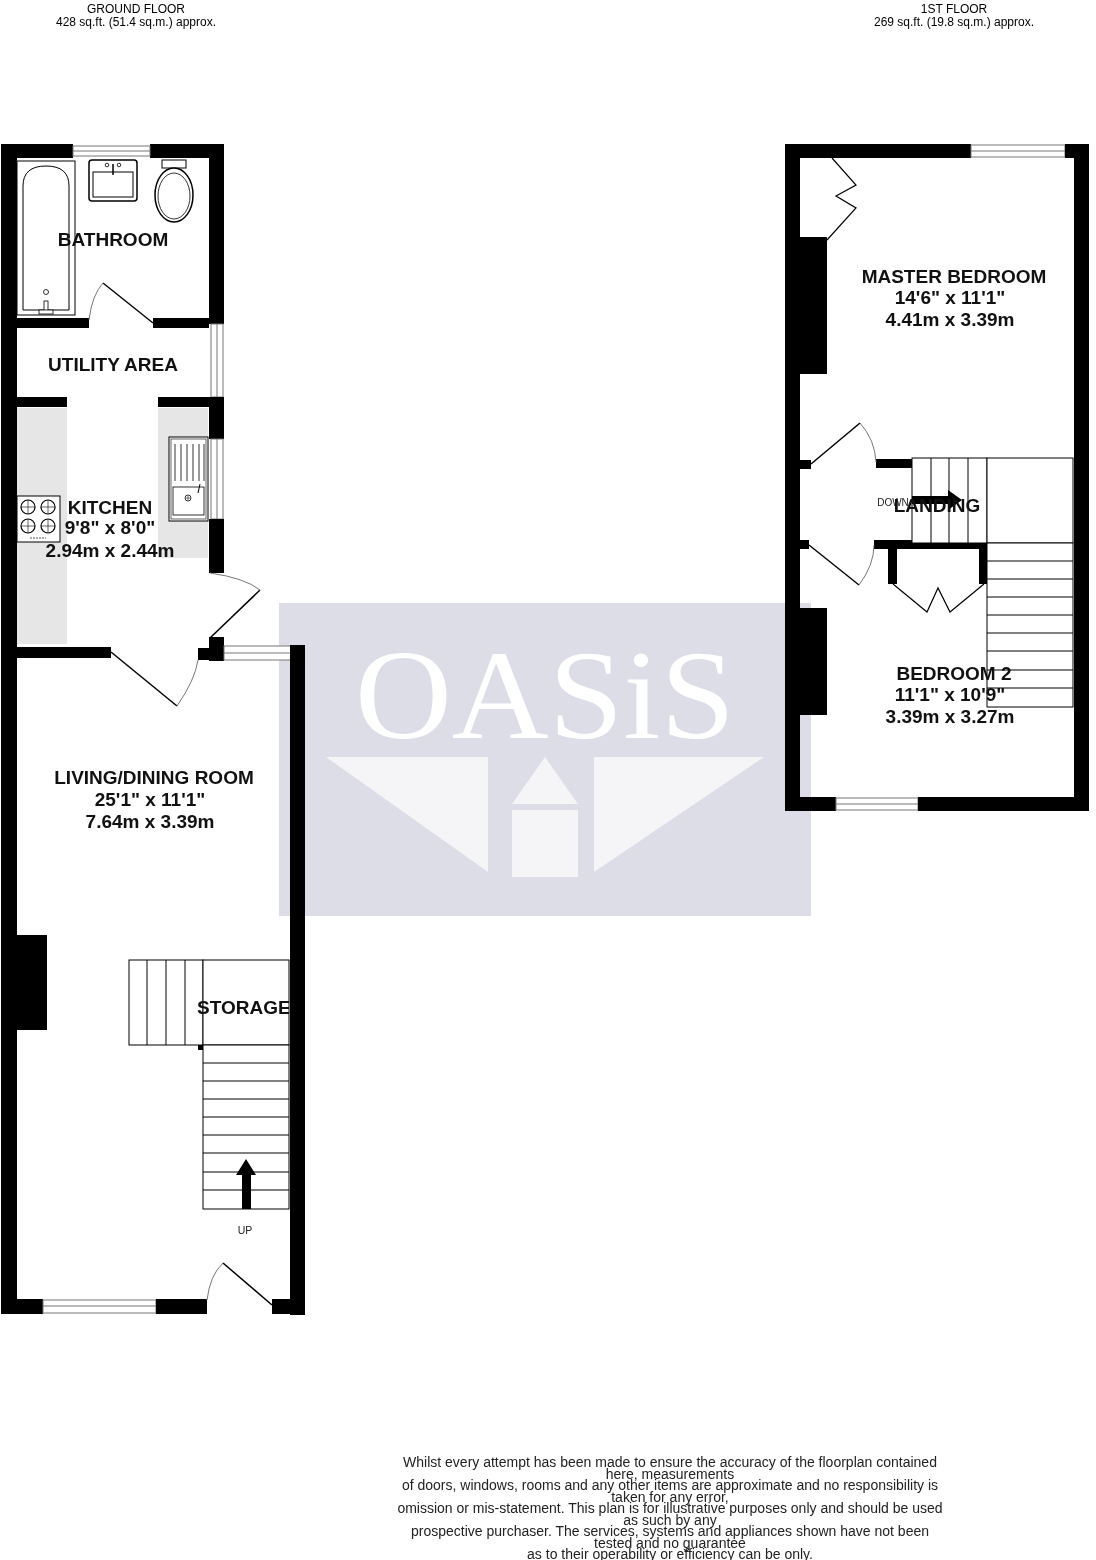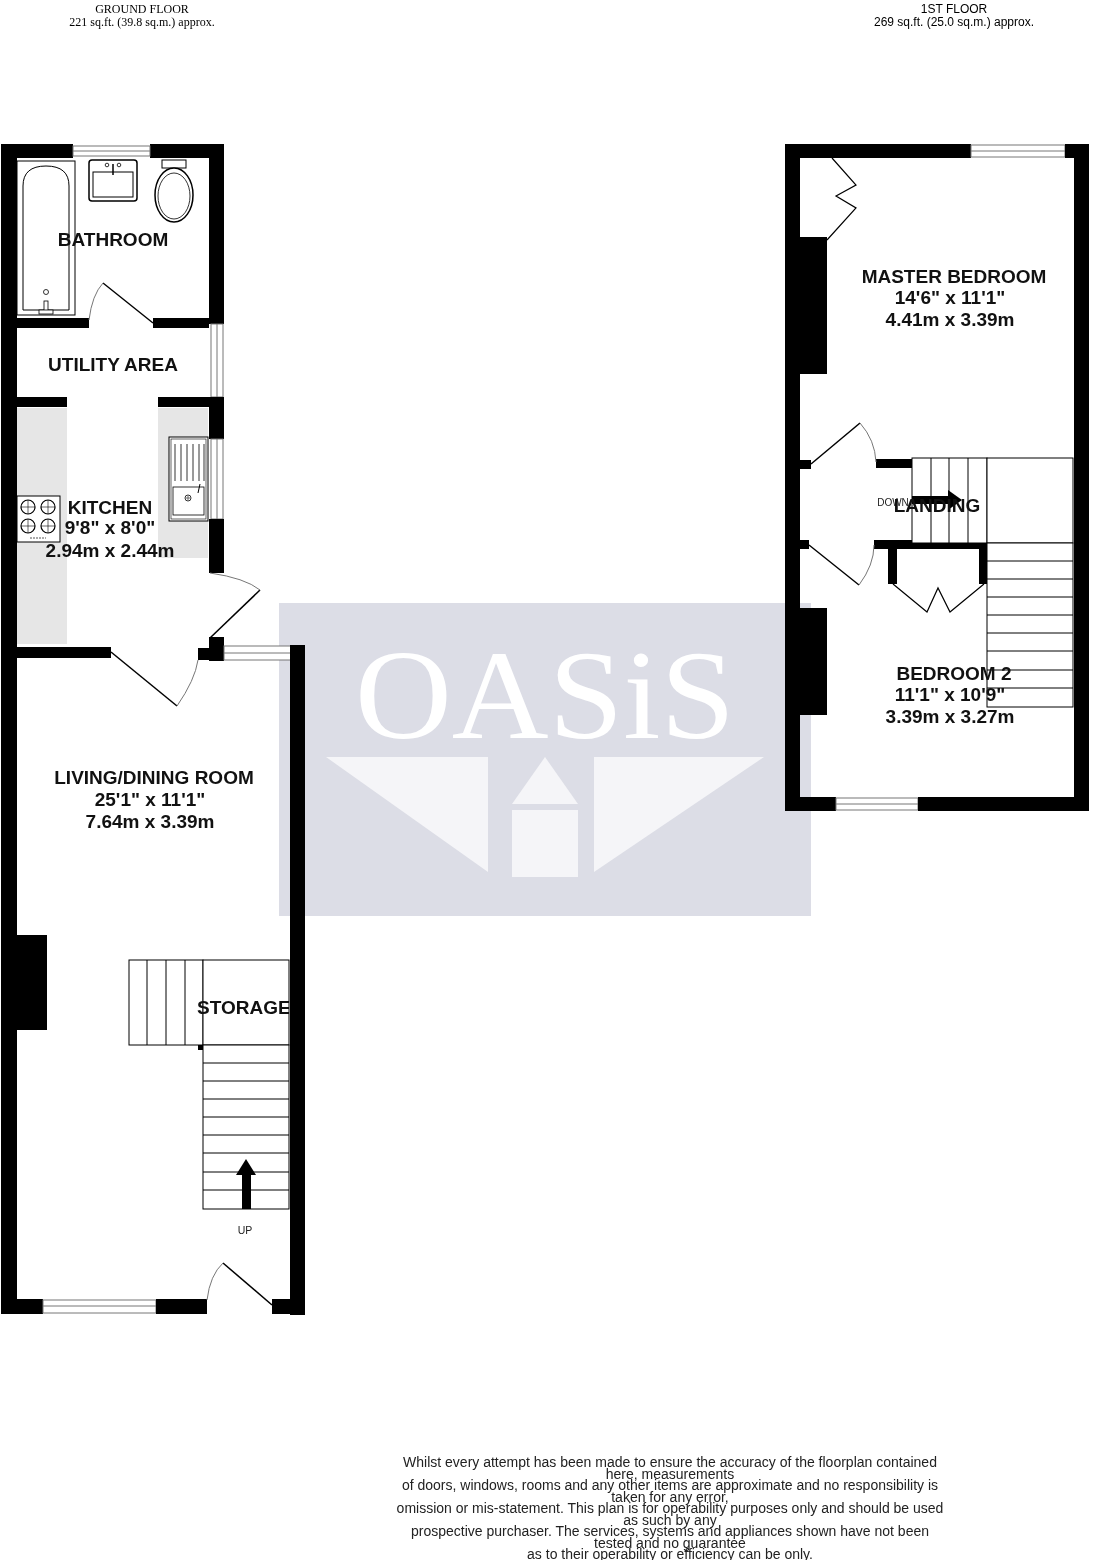--- a/index.html
+++ b/index.html
@@ -1,37 +1,37 @@
 <!DOCTYPE html>
 <html><head>
   <meta charset="utf-8">
   <style>
     html, body { margin: 0; padding: 0; background: #ffffff; }
     body { width: 1096px; height: 1560px; position: relative; overflow: hidden;
            font-family: "Liberation Sans", sans-serif; color: #000; }
     .floor-header { position: absolute; top: 3px; text-align: center; font-size: 12px; line-height: 13px; }
-    .floor-header.ground { left: 14px; width: 256px; font-family: Liberation Serif, serif; }
+    .floor-header.ground { left: 8px; width: 256px; }
     .floor-header.first  { left: 826px; width: 256px; }
     svg.plan { position: absolute; left: 0; top: 0; }
     .room-label { font-family: "Liberation Sans", sans-serif; font-weight: bold; fill: #111; text-anchor: middle; }
     .small-label { font-family: "Liberation Sans", sans-serif; fill: #222; text-anchor: middle; }
     .footer { position: absolute; left: 390px; width: 560px; top: 1457px; text-align: center; }
     .footer .total { font-size: 13.5px; line-height: 16px; margin-bottom: 2px; }
     .footer .disclaimer { font-size: 14px; line-height: 11.5px; color: #222; }
   </style>
 </head>
 <body>
 
 <div class="floor-header ground">
   <div>GROUND FLOOR</div>
-  <div>221 sq.ft. (39.8 sq.m.) approx.</div>
+  <div>428 sq.ft. (51.4 sq.m.) approx.</div>
 </div>
 <div class="floor-header first">
   <div>1ST FLOOR</div>
-  <div>269 sq.ft. (25.0 sq.m.) approx.</div>
+  <div>269 sq.ft. (19.8 sq.m.) approx.</div>
 </div>
 
 <svg class="plan" width="1096" height="1560" viewBox="0 0 1096 1560">
 
   <g>
     <rect x="279" y="603" width="532" height="313" fill="#dcdde6"></rect>
     <text x="545" y="738" font-family="Liberation Serif, serif" font-size="128" fill="#ffffff" text-anchor="middle" textLength="380" lengthAdjust="spacingAndGlyphs">OASiS</text>
     <polygon points="326,757 488,757 488,872" fill="#f5f5f8"></polygon>
     <polygon points="594,757 764,757 594,872" fill="#f5f5f8"></polygon>
     <polygon points="545,757 512,804 578,804" fill="#f5f5f8"></polygon>
@@ -273,18 +273,18 @@
     <text x="954" y="680" class="room-label" font-size="19">BEDROOM 2</text>
     <text x="950" y="701" class="room-label" font-size="19">11'1"  x 10'9"</text>
     <text x="950" y="723" class="room-label" font-size="19">3.39m  x 3.27m</text>
   </g>
 </svg>
 
 <div class="footer">
   <div class="disclaimer">
     <div>Whilst every attempt has been made to ensure the accuracy of the floorplan contained here, measurements</div>
     <div>of doors, windows, rooms and any other items are approximate and no responsibility is taken for any error,</div>
-    <div>omission or mis-statement. This plan is for operability purposes only and should be used as such by any</div>
+    <div>omission or mis-statement. This plan is for illustrative purposes only and should be used as such by any</div>
     <div>prospective purchaser. The services, systems and appliances shown have not been tested and no guarantee</div>
     <div>as to their operability or efficiency can be only.</div>
     <div>Made with Metropix ©2030</div>
   </div>
 </div>
 
 </body></html>

